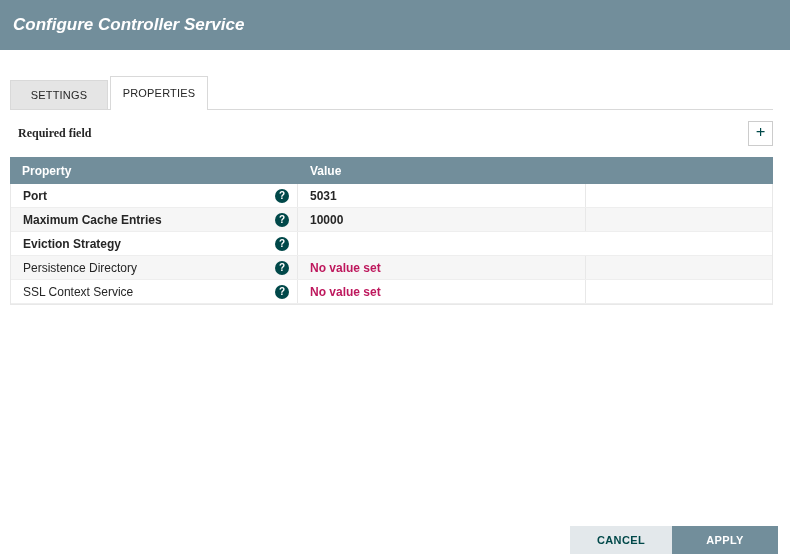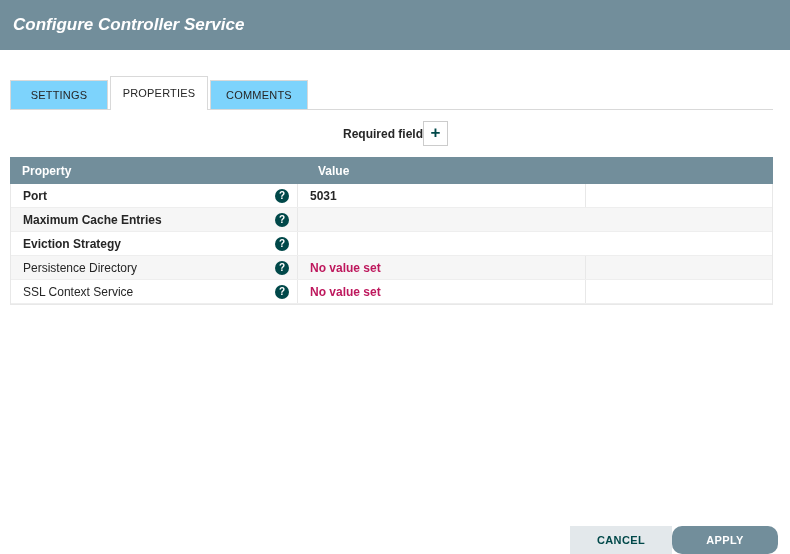--- a/index.html
+++ b/index.html
@@ -30,21 +30,21 @@
     display: flex;
     align-items: flex-end;
     margin-top: 26px;
     border-bottom: 1px solid #d9d9d9;
   }
   .tab {
     width: 98px;
     text-align: center;
     font-size: 11px;
     color: #262626;
-    background: #7dd3fc;
+    background: #e5e5e5;
     border: 1px solid #d9d9d9;
     border-bottom: 0;
     padding: 8px 0;
     margin-right: 2px;
     cursor: pointer;
     letter-spacing: 0.2px;
   }
   .tab.active {
     background: #fff;
     padding: 10px 10px;
@@ -53,23 +53,24 @@
   .tab.active::after {
     content: "";
     position: absolute;
     left: 0; right: 0; bottom: -1px;
     height: 1px;
     background: #fff;
   }
   
   .toolbar {
     display: flex;
-    justify-content: center;
+    justify-content: space-between;
     align-items: center;
     padding: 11px 0 11px 8px;
+    font-family: Liberation Serif, serif;
   }
   .required-field-label { font-size: 12px; font-weight: bold; color: #262626; }
   .add-btn {
     width: 25px; height: 25px;
     background: #fff;
     border: 1px solid #ccc;
     color: #004849;
     font-size: 17px;
     font-weight: bold;
     line-height: 22px;
@@ -81,21 +82,20 @@
   .ptable { width: 100%; border: 1px solid #e8e8e8; border-top: 0; }
   .thead {
     display: flex;
     background: #728e9b;
     color: #fff;
     font-size: 12px;
     font-weight: bold;
     height: 27px;
     align-items: center;
     margin: 0 -1px; 
-    gap: 8px;
   }
   .col-prop { width: 288px; padding-left: 12px; }
   .col-val  { width: 288px; padding-left: 12px; }
   .col-extra { flex: 1; }
   .prow {
     display: flex;
     height: 24px;
     align-items: stretch;
     font-size: 12px;
     color: #262626;
@@ -141,35 +141,34 @@
   .btn {
     height: 28px;
     border: none;
     font-family: "Liberation Sans", sans-serif;
     font-size: 11px;
     font-weight: bold;
     letter-spacing: 0.4px;
     cursor: pointer;
   }
   .btn.cancel { width: 102px; background: #e3e8eb; color: #004849; }
-  .btn.apply  { width: 106px; background: #728e9b; color: #fff; border-radius: 10px; }
+  .btn.apply  { width: 106px; background: #728e9b; color: #fff; }
 </style>
 </head>
 <body>
 
 <div class="dialog-header">
   <span>Configure Controller Service</span>
 </div>
 
 <div class="content">
 
   <div class="tabbar">
     <div class="tab">SETTINGS</div>
     <div class="tab active">PROPERTIES</div>
-    <div class="tab">COMMENTS</div>
   </div>
 
   <div class="toolbar">
     <span class="required-field-label">Required field</span>
     <div class="add-btn">
       <span>+</span>
     </div>
   </div>
 
   <div class="ptable">
@@ -186,20 +185,21 @@
       </div>
       <div class="cell val">5031</div>
       <div class="cell extra"></div>
     </div>
 
     <div class="prow required alt">
       <div class="cell prop">
         <span class="prop-name">Maximum Cache Entries</span>
         <span class="help-icon">?</span>
       </div>
+      <div class="cell val">10000</div>
       <div class="cell extra"></div>
     </div>
 
     <div class="prow required">
       <div class="cell prop">
         <span class="prop-name">Eviction Strategy</span>
         <span class="help-icon">?</span>
       </div>
       <div class="cell extra"></div>
     </div>

